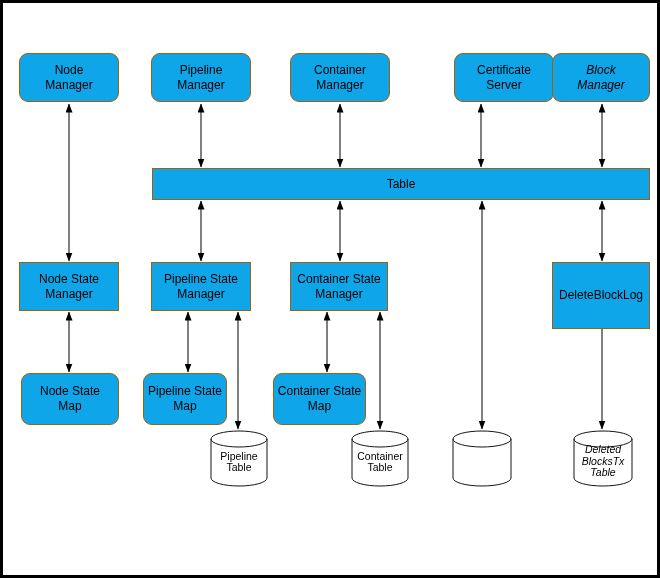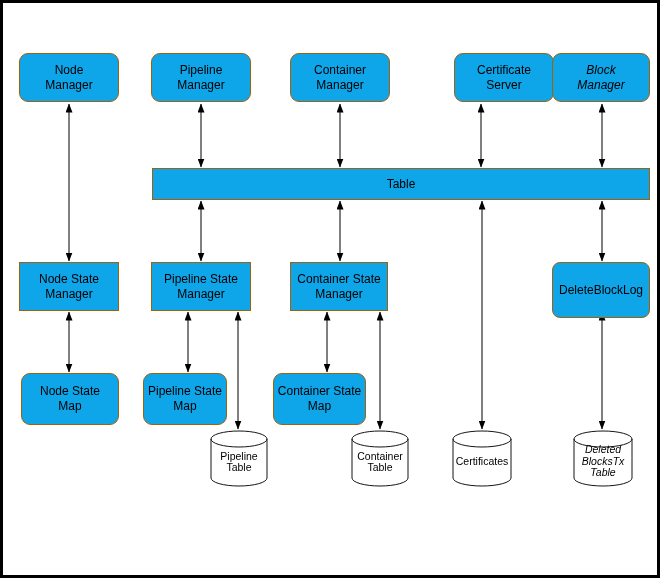--- a/index.html
+++ b/index.html
@@ -102,21 +102,21 @@
 Manager</div>
 
   <div class="box" style="left:152px; top:168px; width:498px; height:32px;">Table</div>
 
   <div class="box" style="left:19px;  top:262px; width:100px; height:49px;">Node State
 Manager</div>
   <div class="box" style="left:151px; top:262px; width:100px; height:49px;">Pipeline State
 Manager</div>
   <div class="box" style="left:290px; top:262px; width:98px;  height:49px;">Container State
 Manager</div>
-  <div class="box" style="left:552px; top:262px; width:98px;  height:56px;border-radius:8px;">DeleteBlockLog</div>
+  <div class="box" style="left:552px; top:262px; width:98px;  height:67px;">DeleteBlockLog</div>
 
   <div class="box rounded" style="left:21px;  top:373px; width:98px; height:52px;">Node State
 Map</div>
   <div class="box rounded" style="left:143px; top:373px; width:84px; height:52px;">Pipeline State
 Map</div>
   <div class="box rounded" style="left:273px; top:373px; width:93px; height:52px;">Container State
 Map</div>
 
   <div class="cyl" style="left:210px; top:430px;">
     <svg width="58" height="57" viewBox="0 0 58 57">
@@ -134,21 +134,20 @@
     </svg>
     <div class="cyl-label">Container
 Table</div>
   </div>
 
   <div class="cyl" style="left:452px; top:430px; width:60px;">
     <svg width="60" height="57" viewBox="0 0 60 57">
       <path d="M1,9 a29,8 0 0 1 58,0 L59,48 a29,8 0 0 1 -58,0 Z" fill="#ffffff" stroke="#141414" stroke-width="1"></path>
       <path d="M1,9 a29,8 0 0 0 58,0" fill="none" stroke="#141414" stroke-width="1"></path>
     </svg>
-    <div class="cyl-label">Certificates</div>
   </div>
 
   <div class="cyl" style="left:573px; top:430px; width:60px;">
     <svg width="60" height="57" viewBox="0 0 60 57">
       <path d="M1,9 a29,8 0 0 1 58,0 L59,48 a29,8 0 0 1 -58,0 Z" fill="#ffffff" stroke="#141414" stroke-width="1"></path>
       <path d="M1,9 a29,8 0 0 0 58,0" fill="none" stroke="#141414" stroke-width="1"></path>
     </svg>
     <div class="cyl-label" style="top:9px;font-style:italic;">Deleted
 BlocksTx
 Table</div>

